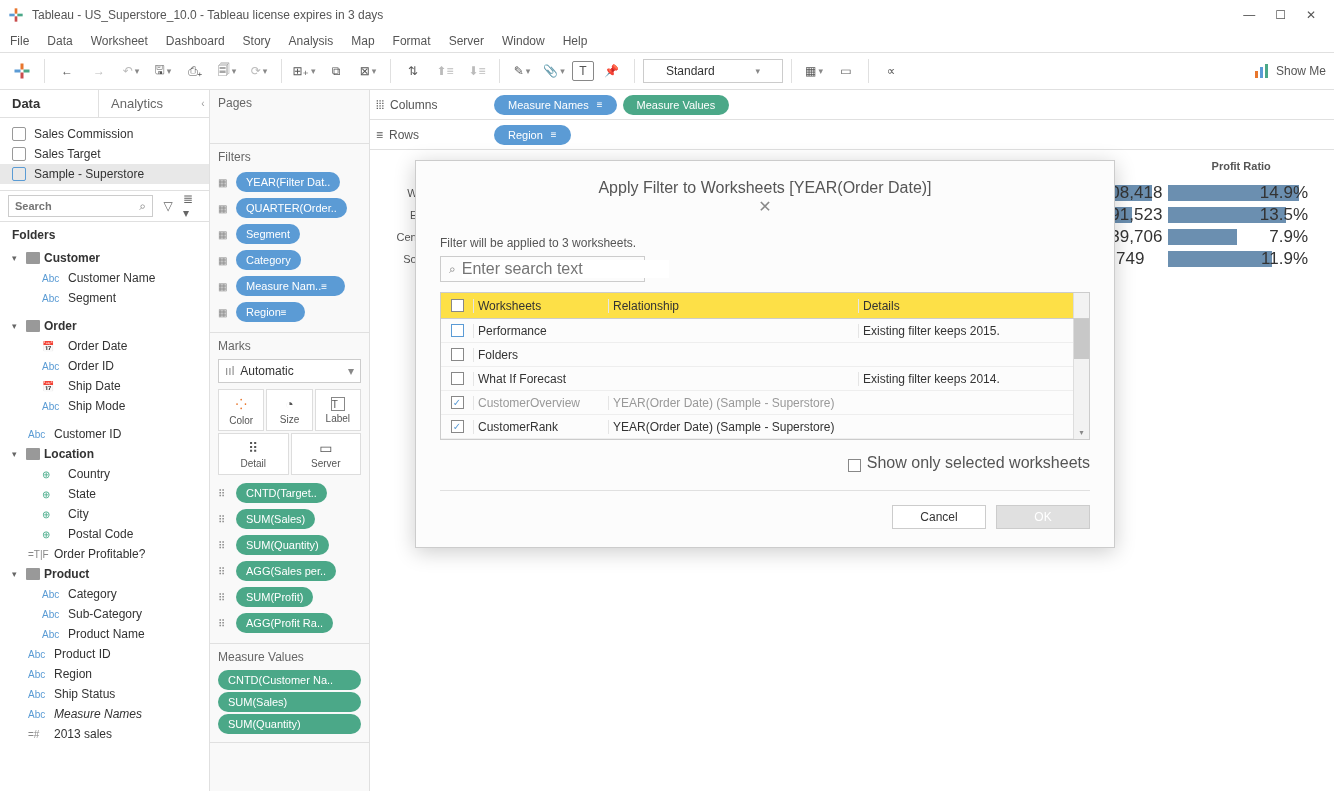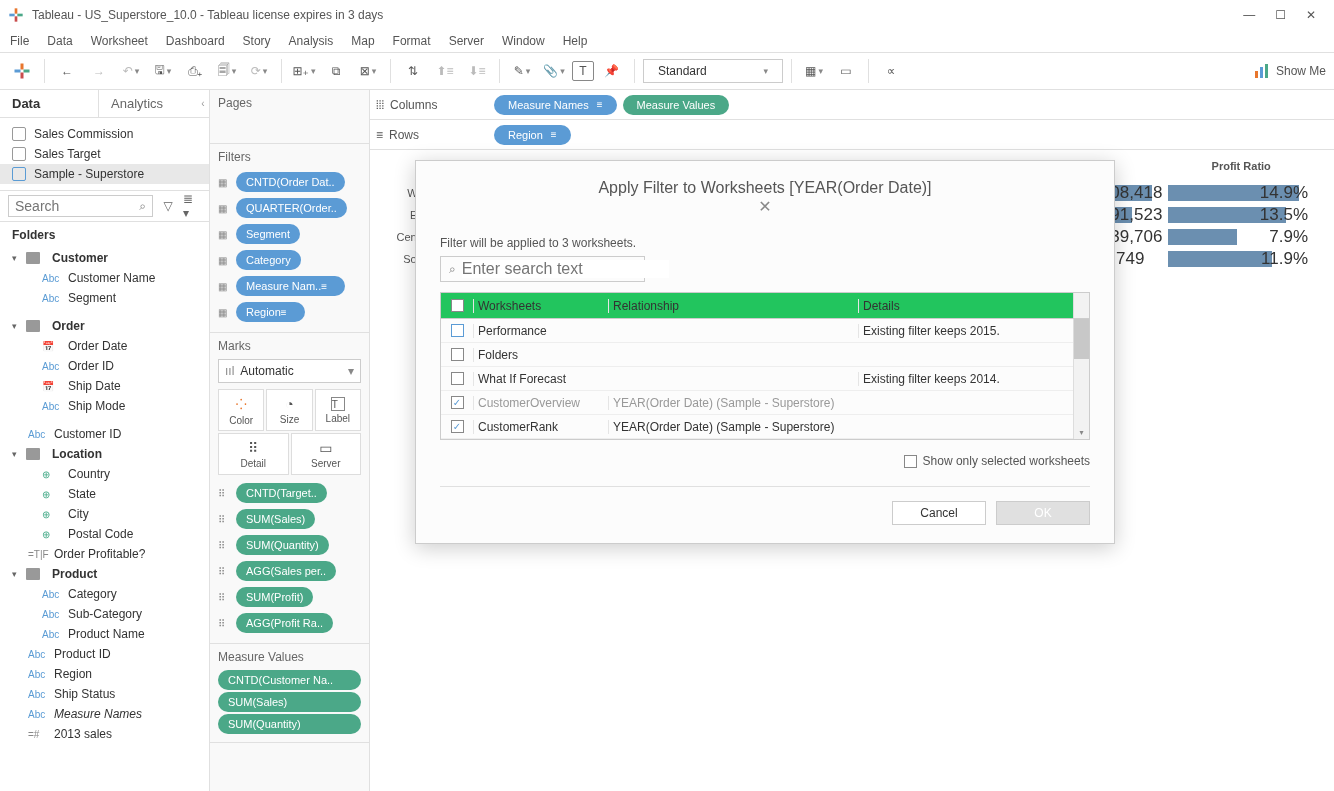--- a/index.html
+++ b/index.html
@@ -10,51 +10,51 @@
 .titlebar .winbtns { margin-left: auto; display: flex; gap: 20px; color: #555; font-size: 12px; padding-right: 10px;}
 
 .menubar { height: 22px; display: flex; align-items: center; padding: 0 10px; gap: 18px; font-size: 12px; color: #555; }
 .menubar span { cursor: default; }
 
 .toolbar { height: 38px; border-top: 1px solid #e0e0e0; border-bottom: 1px solid #e0e0e0; display: flex; align-items: center; padding: 0 8px; gap: 4px; }
 .toolbar .tbtn { width: 28px; height: 28px; display:flex; align-items:center; justify-content:center; color:#555; border-radius:2px;}
 .toolbar .sep { width:1px; height:24px; background:#e0e0e0; margin:0 4px;}
 .toolbar .dropdown { display:flex; align-items:center;}
 .toolbar .chev { font-size:9px; margin-left:2px; color:#888;}
-.toolbar .fitsel { border:1px solid #ccc; height:24px; padding:0 14px; display:flex; align-items:center; width:140px; justify-content:space-between;}
+.toolbar .fitsel { border:1px solid #ccc; height:24px; padding:0 22px; display:flex; align-items:center; width:140px; justify-content:space-between;}
 .toolbar .showme { margin-left:auto; display:flex; align-items:center; gap:6px; color:#555;}
 
 .main { display:flex; height: 701px; }
 
 .leftpanel { width: 210px; border-right:1px solid #e0e0e0; display:flex; flex-direction:column; background:#fff;}
 .lp-tabs { display:flex; border-bottom:1px solid #e0e0e0; height:28px;}
 .lp-tab { flex:1; display:flex; align-items:center; justify-content:flex-start; padding:0 12px; font-size:13px; font-weight:600;}
 .lp-tab.inactive { font-weight:400; color:#666; border-left:1px solid #e0e0e0;}
 .lp-tabs .collapse { width:12px; display:flex; align-items:center; justify-content:center; color:#999; font-size:10px;}
 .lp-sources { padding:6px 0; border-bottom:1px solid #e0e0e0;}
 .lp-source { display:flex; align-items:center; padding:2px 12px; gap:8px; height:20px;}
 .lp-source.active { background:#e8e8e8;}
 .lp-source .icn { width:14px; height:14px; border:1px solid #999; border-radius:2px;}
 .lp-source .icn.db { border-color:#5a9bd4;}
 .lp-searchrow { display:flex; align-items:center; padding:4px 8px; gap:6px; border-bottom:1px solid #e0e0e0;}
 .lp-search { flex:1; border:1px solid #ccc; height:22px; padding:0 6px; display:flex; align-items:center; color:#888;}
-.lp-search input { border:none; outline:none; width:100%; font-size:14px;}
+.lp-search input { border:none; outline:none; width:100%; font-size:11px;font-weight:bold;}
 .lp-icnbtn { width:18px; height:18px; color:#666; display:flex; align-items:center; justify-content:center;}
 .folders-hdr { padding:6px 12px 4px; font-weight:600; font-size:12px;}
 .tree { padding:2px 0; overflow-y:auto; flex:1;}
 .tree-row { display:flex; align-items:center; height:20px; padding-left:12px; gap:4px;}
 .tree-row.indent1 { padding-left:28px;}
 .tree-row.indent2 { padding-left:42px;}
 .tree-exp { width:10px; font-size:9px; color:#666;}
 .tree-fld { width:14px; height:12px; background:#999; border-radius:1px;}
 .tree-typ { width:22px; font-size:10px; color:#5a9bd4; text-align:left;}
 .tree-typ.geo { color:#4a8; }
 .tree-typ.calc { color:#888;}
 .tree-lbl {}
-.tree-lbl.bold { font-weight:600;margin-left:8px;}
+.tree-lbl.bold { font-weight:600;}
 .tree-lbl.italic { font-style:italic;}
 
 .midpanel { width:160px; border-right:1px solid #e0e0e0; background:#f9f9f9; display:flex; flex-direction:column; overflow-y:auto;}
 .mp-section { border-bottom:1px solid #e0e0e0; padding:6px 8px;}
 .mp-title { font-size:12px; color:#666; margin-bottom:6px;}
 .pill { border-radius:10px; padding:2px 10px; margin:2px 0; color:#fff; font-size:11px; display:flex; align-items:center; justify-content:space-between; height:20px; overflow:hidden; white-space:nowrap;}
 .pill.blue { background:#5b9bd5;}
 .pill.green { background:#4ba888;}
 .pill .picn { width:14px; font-size:10px;}
 .pill-row-icn { display:flex; align-items:center; gap:4px; margin:2px 0;}
@@ -84,33 +84,33 @@
 .viz-val { position:absolute; font-size:17px; color:#333;text-align:center;}
 
 .dialog-overlay { position:absolute; top:160px; left:415px; width:700px; background:#fcfcfc; border:1px solid #ccc; box-shadow:0 4px 20px rgba(0,0,0,.2); padding:18px 24px;}
 .dlg-title-row { display:flex; justify-content:space-between; align-items:center; margin-bottom:20px;flex-direction:column;}
 .dlg-title { font-size:16px; color:#555;}
 .dlg-close { font-size:16px; color:#888; cursor:pointer;}
 .dlg-sub { font-size:12px; color:#555; margin-bottom:6px;}
 .dlg-search { border:1px solid #ccc; height:26px; width:205px; display:flex; align-items:center; padding:0 8px; gap:6px; margin-bottom:10px;}
 .dlg-search input { border:none; outline:none; flex:1; font-size:16px;}
 .dlg-grid { border:1px solid #ccc;}
-.dlg-hdr-row { display:flex; border-bottom:1px solid #ccc; background:#22c55e; height:26px; align-items:center;}
+.dlg-hdr-row { display:flex; border-bottom:1px solid #ccc; background:#fde047; height:26px; align-items:center;}
 .dlg-row { display:flex; border-bottom:1px solid #eee; height:24px; align-items:center;}
 .dlg-row.disabled { color:#999;}
 .dlg-c-chk { width:32px; display:flex; justify-content:center;}
 .dlg-c-ws { width:135px; padding-left:4px; border-left:1px solid #e5e5e5;}
 .dlg-c-rel { width:250px; padding-left:4px; border-left:1px solid #e5e5e5;}
 .dlg-c-det { flex:1; padding-left:4px; border-left:1px solid #e5e5e5;}
 .dlg-c-scroll { width:16px; background:#f2f2f2; border-left:1px solid #ddd; align-self:stretch;}
 .dlg-body { display:flex;}
 .dlg-rows { flex:1;}
 .chk { width:13px; height:13px; border:1px solid #888; background:#fff; display:inline-flex; align-items:center; justify-content:center; font-size:10px; color:#5b9bd5;}
 .chk.sel { border-color:#5b9bd5;}
-.dlg-showonly { display:flex; justify-content:flex-end; align-items:flex-end; gap:6px; margin-top:14px; font-size:12px; color:#555;}
+.dlg-showonly { display:flex; justify-content:flex-end; align-items:flex-end; gap:6px; margin-top:14px; font-size:16px; color:#555;}
 .dlg-divider {height:1px; background:#e0e0e0; margin:18px 0 14px;}
 .dlg-btns { display:flex; justify-content:flex-end; gap:10px;}
 .dlg-btn { width:94px; height:24px; border:1px solid #ccc; background:#fff; display:flex; align-items:center; justify-content:center; font-size:12px;}
 .dlg-btn.primary { background:#e0e0e0; color:#fff; border-color:#ccc;}
 </style>
 </head>
 <body>
 
 <div class="titlebar">
   <svg class="logo" viewBox="0 0 24 24">
@@ -331,21 +331,21 @@
   <div class="midpanel">
     <div class="mp-section" style="height:54px;">
       <div class="mp-title">Pages</div>
     </div>
     <div class="mp-section">
       <div class="mp-title">Filters</div>
       <div id="filterPills">
           <div class="pill-row-icn">
             <span class="dots" style="color:#888">▦</span>
             <div class="pill blue">
-              <span>CNTD(Order Dat..</span>
+              <span>YEAR(Filter Dat..</span>
             </div>
           </div>
           <div class="pill-row-icn">
             <span class="dots" style="color:#888">▦</span>
             <div class="pill blue">
               <span>QUARTER(Order..</span>
             </div>
           </div>
           <div class="pill-row-icn">
             <span class="dots" style="color:#888">▦</span>

